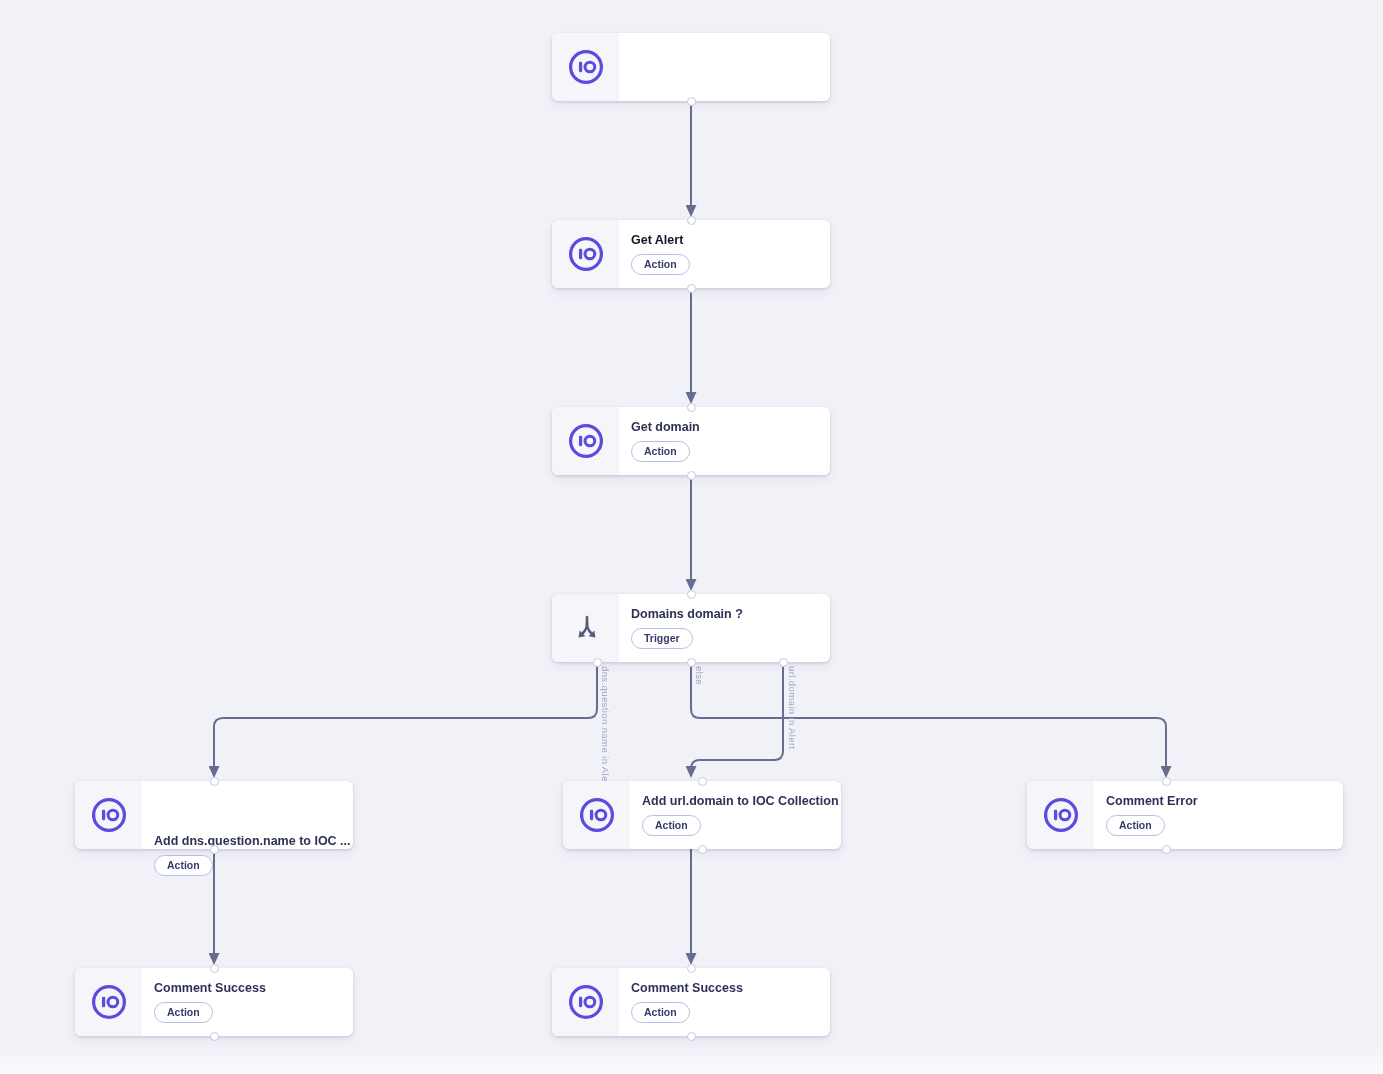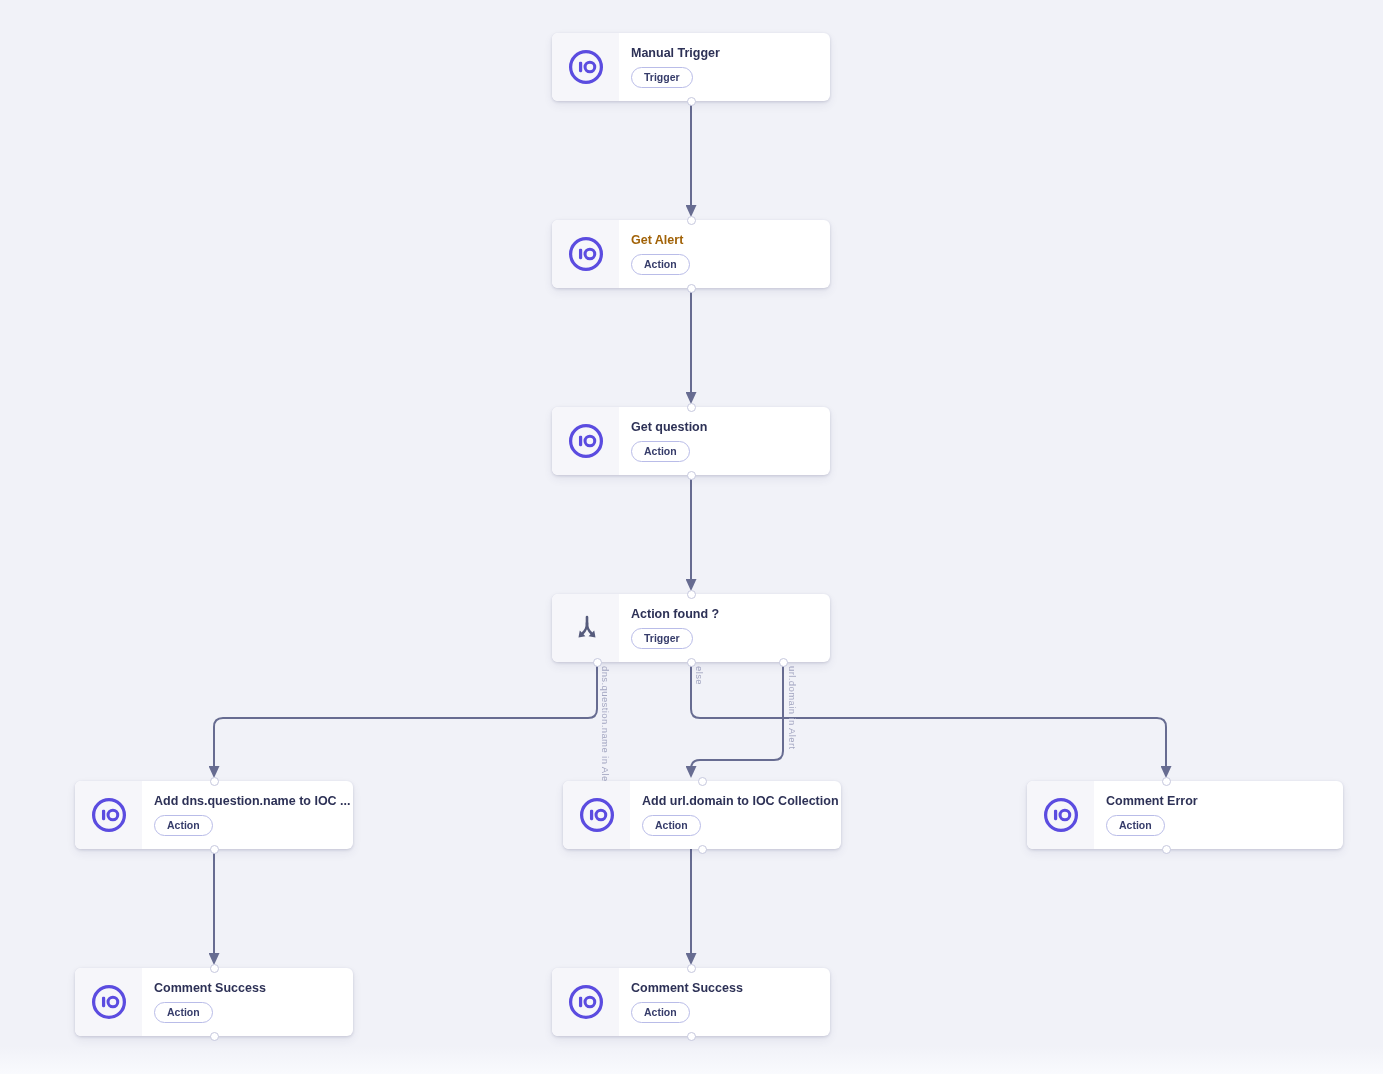--- a/index.html
+++ b/index.html
@@ -104,84 +104,80 @@
     </div>
   <div id="nodes-layer">
       <div class="node" style="left: 552px; top: 33px; width: 278px; height: 68px;">
         <div class="icon-panel">
           <svg width="38" height="38" viewBox="0 0 40 40">
             <circle cx="20" cy="20" r="16.2" fill="none" stroke="#5b4ce0" stroke-width="3.4"></circle>
             <rect x="12.6" y="14.6" width="3.4" height="10.8" rx="1.2" fill="#5b4ce0"></rect>
             <circle cx="24.1" cy="20" r="5.1" fill="none" stroke="#5b4ce0" stroke-width="3.2"></circle>
           </svg>
         </div>
-        <div class="node-body">
-          <div class="node-title" style="color: rgb(45, 49, 86);">Manual Trigger</div>
-          <span class="node-badge" style="color: rgb(54, 60, 106); border-color: rgb(185, 188, 232);">Trigger</span>
-        </div>
         <div class="port" style="left: 134.5px; bottom: -4.5px;"></div>
       </div>
       <div class="node" style="left: 552px; top: 220px; width: 278px; height: 68px;">
         <div class="icon-panel">
           <svg width="38" height="38" viewBox="0 0 40 40">
             <circle cx="20" cy="20" r="16.2" fill="none" stroke="#5b4ce0" stroke-width="3.4"></circle>
             <rect x="12.6" y="14.6" width="3.4" height="10.8" rx="1.2" fill="#5b4ce0"></rect>
             <circle cx="24.1" cy="20" r="5.1" fill="none" stroke="#5b4ce0" stroke-width="3.2"></circle>
           </svg>
         </div>
         <div class="node-body">
-          <div class="node-title" style="color: #a16207;">Get Alert</div>
+          <div class="node-title" style="color: #0f172a;">Get Alert</div>
           <span class="node-badge" style="color: rgb(54, 60, 106); border-color: rgb(185, 188, 232);">Action</span>
         </div>
         <div class="port" style="left: 134.5px; top: -4.5px;"></div>
         <div class="port" style="left: 134.5px; bottom: -4.5px;"></div>
       </div>
       <div class="node" style="left: 552px; top: 407px; width: 278px; height: 68px;">
         <div class="icon-panel">
           <svg width="38" height="38" viewBox="0 0 40 40">
             <circle cx="20" cy="20" r="16.2" fill="none" stroke="#5b4ce0" stroke-width="3.4"></circle>
             <rect x="12.6" y="14.6" width="3.4" height="10.8" rx="1.2" fill="#5b4ce0"></rect>
             <circle cx="24.1" cy="20" r="5.1" fill="none" stroke="#5b4ce0" stroke-width="3.2"></circle>
           </svg>
         </div>
         <div class="node-body">
-          <div class="node-title" style="color: rgb(45, 49, 86);">Get question</div>
+          <div class="node-title" style="color: rgb(45, 49, 86);">Get domain</div>
           <span class="node-badge" style="color: rgb(54, 60, 106); border-color: rgb(185, 188, 232);">Action</span>
         </div>
         <div class="port" style="left: 134.5px; top: -4.5px;"></div>
         <div class="port" style="left: 134.5px; bottom: -4.5px;"></div>
       </div>
       <div class="node" style="left: 552px; top: 594px; width: 278px; height: 68px;">
         <div class="icon-panel">
           <svg width="34" height="34" viewBox="0 0 34 34">
             <path d="M18,6 L18,12 C18,17 19,19 22.5,22.5" fill="none" stroke="#565b7c" stroke-width="2.6" stroke-linecap="round"></path>
             <path d="M18,12 C18,17 17,19 13.5,22.5" fill="none" stroke="#565b7c" stroke-width="2.6" stroke-linecap="round"></path>
             <path d="M26.5,26.5 L25.2,19.6 L19.6,25.2 Z" fill="#565b7c"></path>
             <path d="M9.5,26.5 L10.8,19.6 L16.4,25.2 Z" fill="#565b7c"></path>
           </svg>
         </div>
         <div class="node-body">
-          <div class="node-title" style="color: rgb(45, 49, 86);">Action found ?</div>
+          <div class="node-title" style="color: rgb(45, 49, 86);">Domains domain ?</div>
           <span class="node-badge" style="color: rgb(54, 60, 106); border-color: rgb(185, 188, 232);">Trigger</span>
         </div>
         <div class="port" style="left: 134.5px; top: -4.5px;"></div>
         <div class="port" style="left: 40.5px; bottom: -4.5px;"></div>
         <div class="port" style="left: 134.5px; bottom: -4.5px;"></div>
         <div class="port" style="left: 226.5px; bottom: -4.5px;"></div>
       </div>
       <div class="node" style="left: 75px; top: 781px; width: 278px; height: 68px;">
         <div class="icon-panel">
           <svg width="38" height="38" viewBox="0 0 40 40">
             <circle cx="20" cy="20" r="16.2" fill="none" stroke="#5b4ce0" stroke-width="3.4"></circle>
             <rect x="12.6" y="14.6" width="3.4" height="10.8" rx="1.2" fill="#5b4ce0"></rect>
             <circle cx="24.1" cy="20" r="5.1" fill="none" stroke="#5b4ce0" stroke-width="3.2"></circle>
           </svg>
         </div>
         <div class="node-body">
-          <div class="node-title" style="color: rgb(45, 49, 86);">Add dns.question.name to IOC ...</div>
+          <div class="node-title" style="color: rgb(45, 49, 86); margin-top: 40px;">Add dns.question.name to IOC ...</div>
           <span class="node-badge" style="color: rgb(54, 60, 106); border-color: rgb(185, 188, 232);">Action</span>
         </div>
         <div class="port" style="left: 134.5px; top: -4.5px;"></div>
         <div class="port" style="left: 134.5px; bottom: -4.5px;"></div>
       </div>
       <div class="node" style="left: 563px; top: 781px; width: 278px; height: 68px;">
         <div class="icon-panel">
           <svg width="38" height="38" viewBox="0 0 40 40">
             <circle cx="20" cy="20" r="16.2" fill="none" stroke="#5b4ce0" stroke-width="3.4"></circle>
             <rect x="12.6" y="14.6" width="3.4" height="10.8" rx="1.2" fill="#5b4ce0"></rect>

